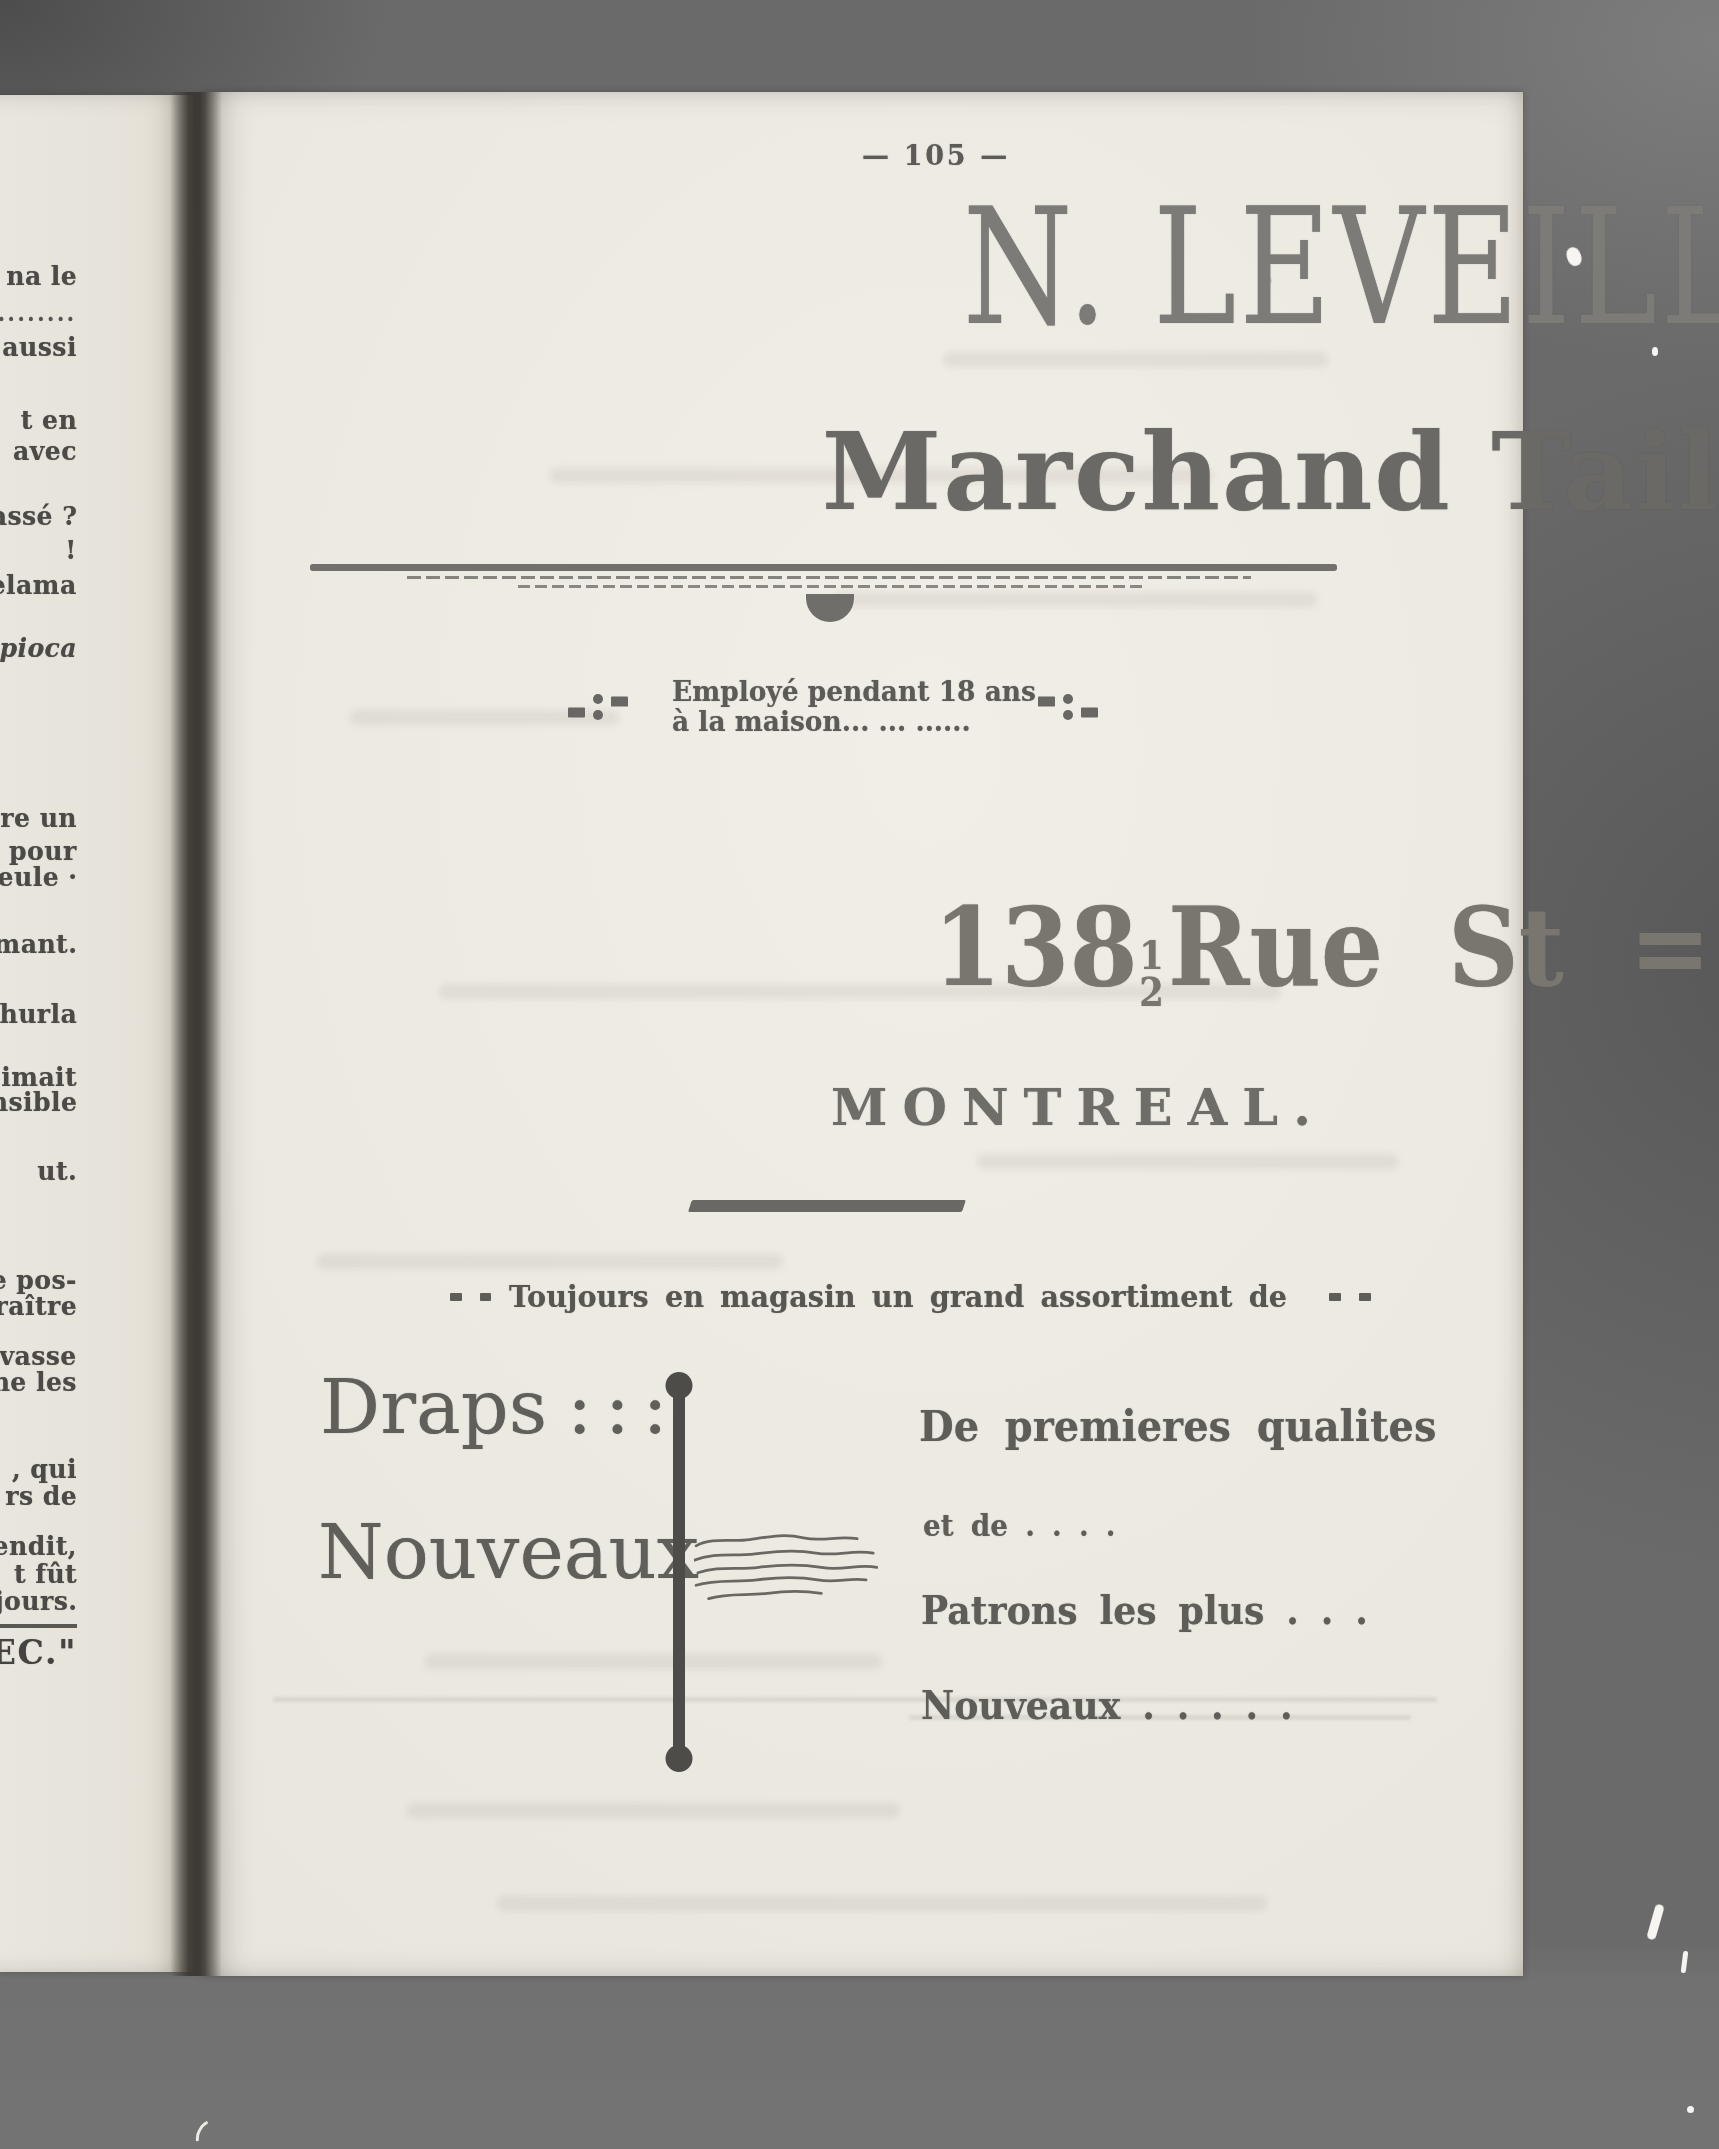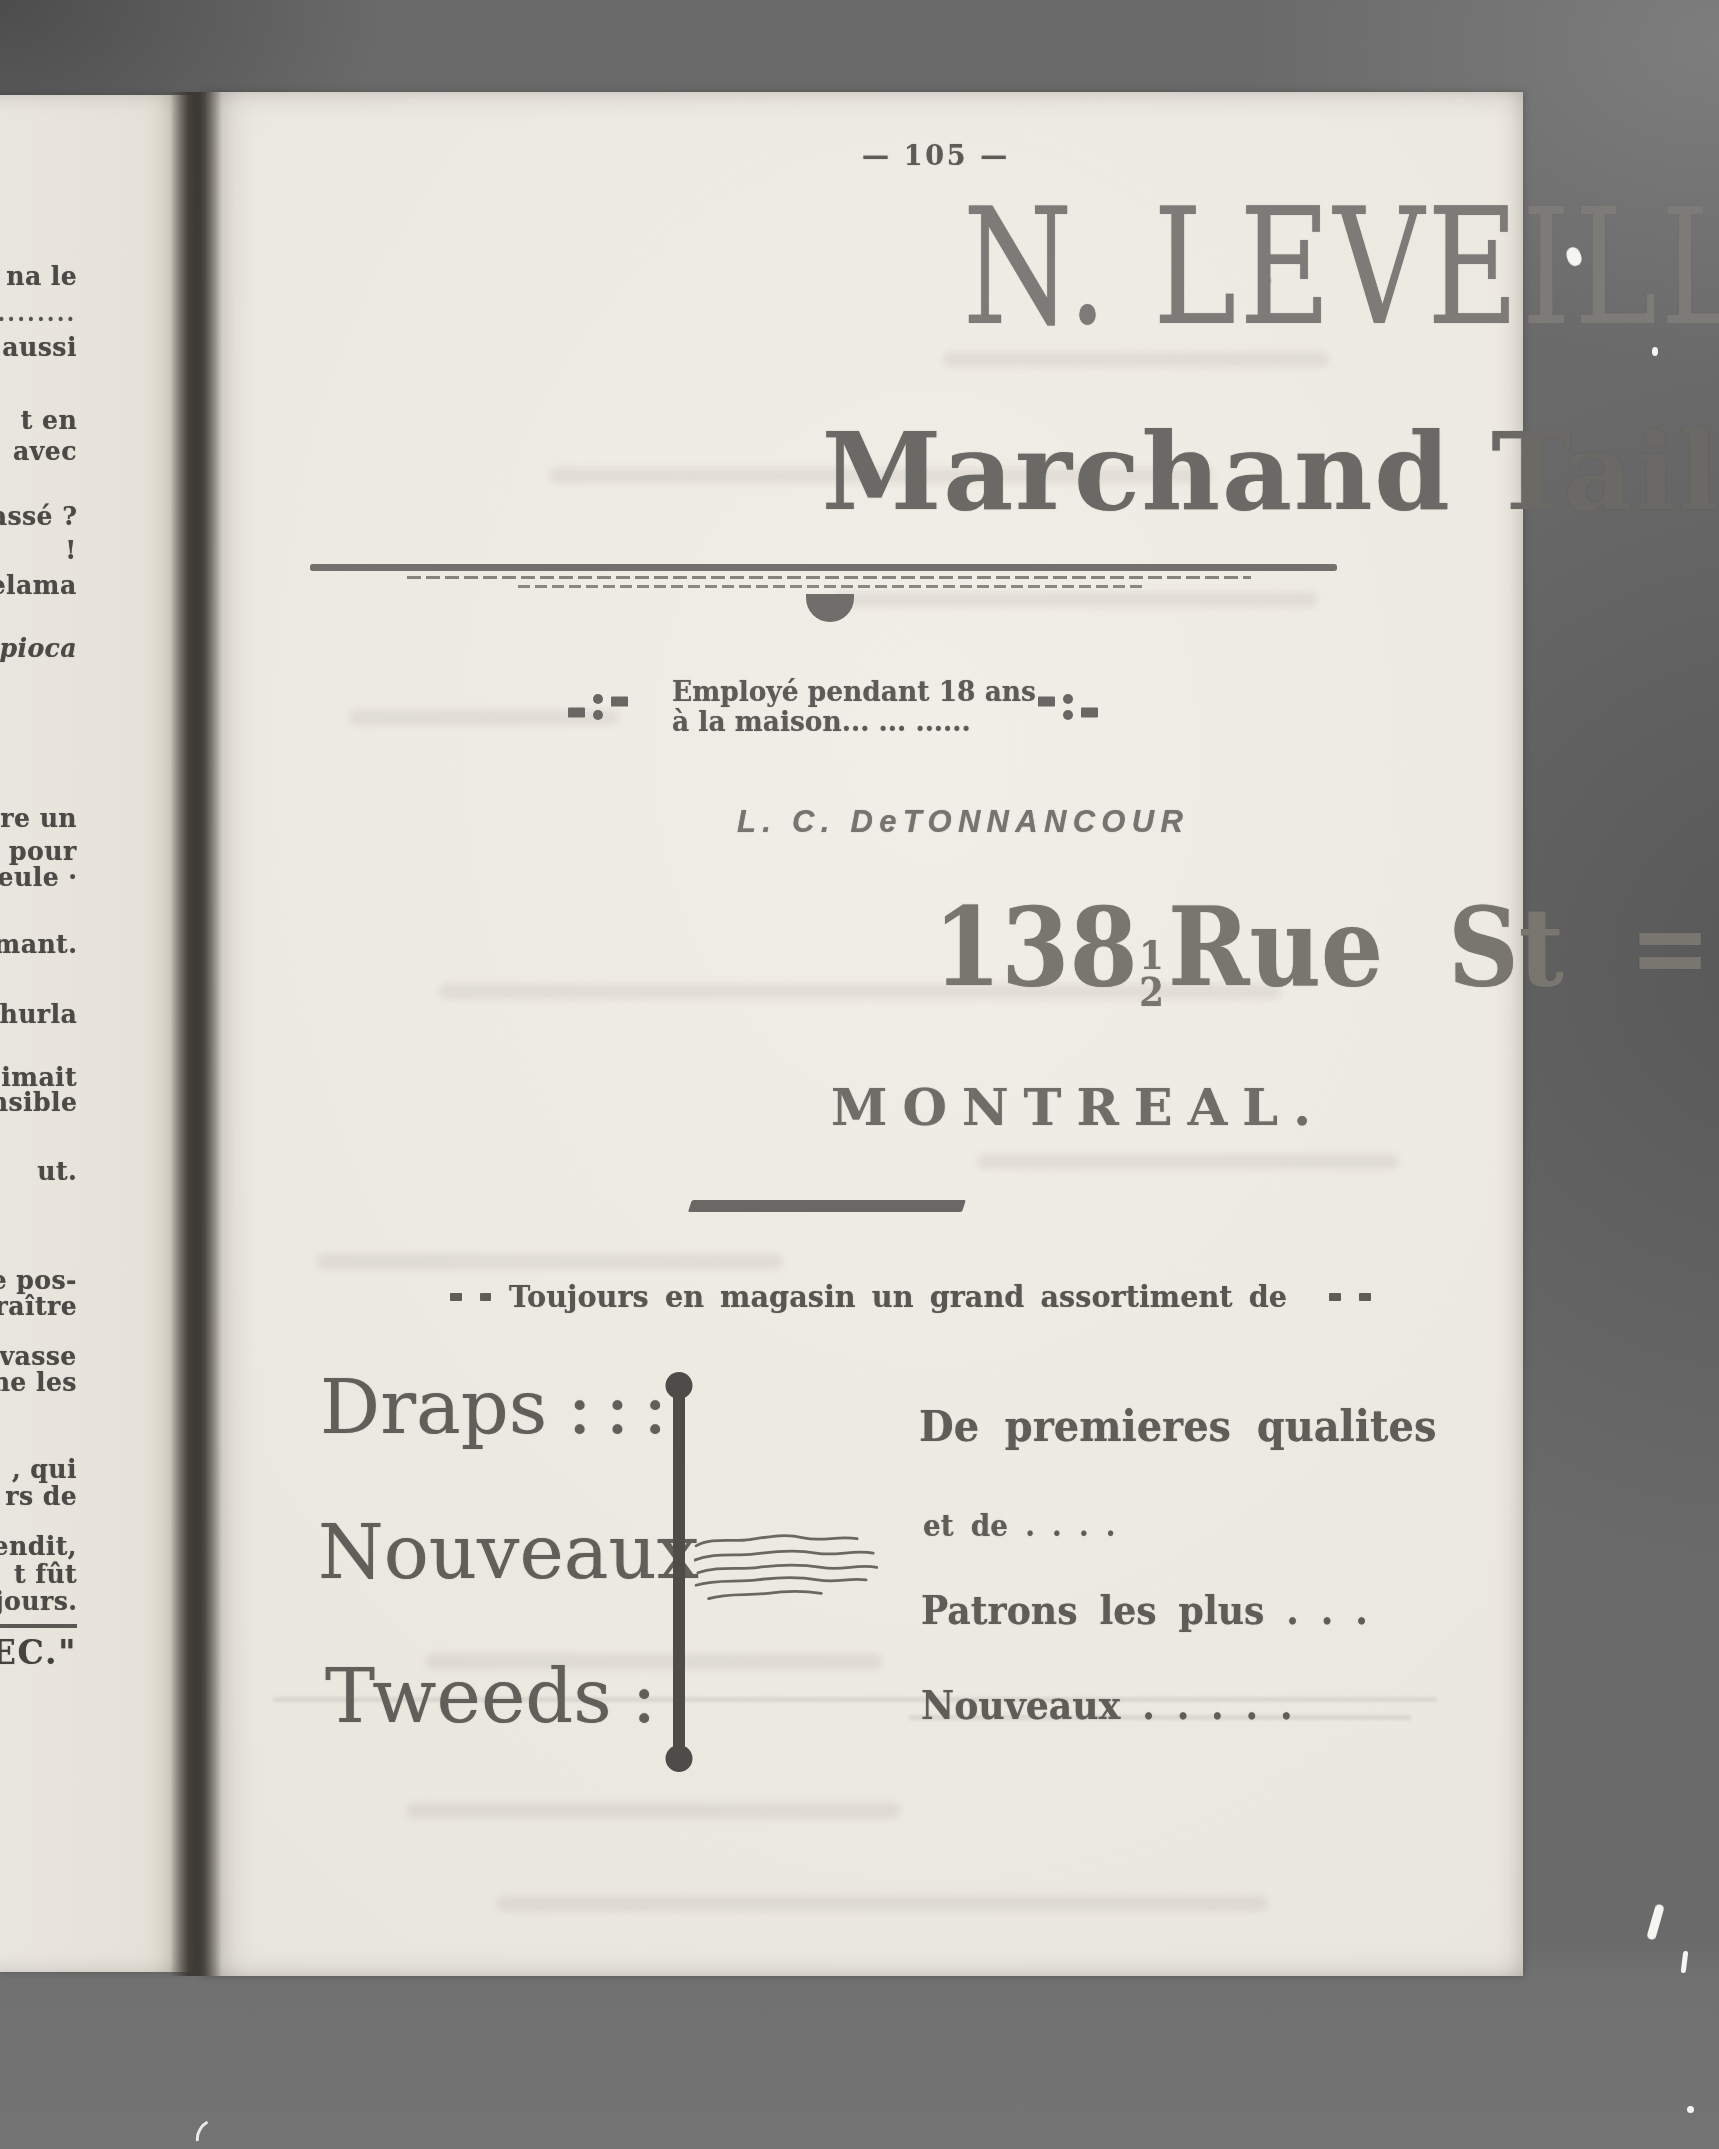--- a/index.html
+++ b/index.html
@@ -182,21 +182,20 @@
           <b></b>
         </span>
         <span class="sq lo"></span>
     </div>
 
     <div class="employ ink">
       <span style="position:static;display:block">Employé pendant 18 ans</span>
       <span style="position:static;display:block">à la maison... ... ......</span>
     </div>
 
-    <div class="tailor-name ink">L. C. DeTONNANCOUR</div>
 
     <div class="center-line address ink">
       <span>
         <span style="position:static">138</span><span class="addr-frac">
             <i>1</i>
             <i>2</i>
           </span><span style="position:static">Rue St = Laurent</span>
       </span>
     </div>
 
@@ -212,23 +211,20 @@
       <span class="txt ink">Toujours en magasin un grand assortiment de</span>
       <span class="tj-sq"></span>
       <span class="tj-sq"></span>
     </div>
 
     <div class="product ink" style="left:119px;top:1278px">
       <span style="position:static">Draps</span><span class="sfx">:::</span>
     </div>
     <div class="product ink" style="left:117px;top:1423px">
       <span style="position:static">Nouveaux</span><span class="sfx"></span>
-    </div>
-    <div class="product ink" style="left:124px;top:1567px">
-      <span style="position:static">Tweeds</span><span class="sfx">:</span>
     </div>
 
     <div class="vbar"></div>
 
     <svg class="squiggles" viewBox="0 0 205 95">
       <g fill="none" stroke="#5c5a56" stroke-width="3.1" stroke-linecap="round" opacity=".9">
         <path d="M2 20 C 20 10, 42 16, 62 13 S 100 6, 122 11 S 160 8, 182 12"></path>
         <path d="M0 36 C 22 27, 46 32, 68 29 S 112 24, 136 28 S 176 24, 200 28"></path>
         <path d="M4 50 C 26 42, 50 47, 72 44 S 118 40, 142 44 S 182 40, 204 44"></path>
         <path d="M2 64 C 24 57, 48 61, 70 58 S 116 54, 138 58 S 172 55, 192 58"></path>

